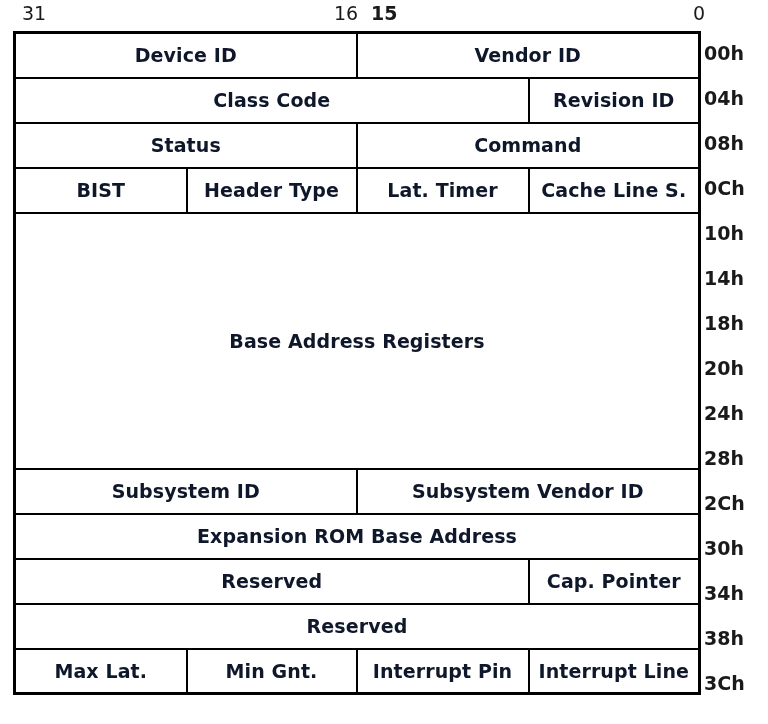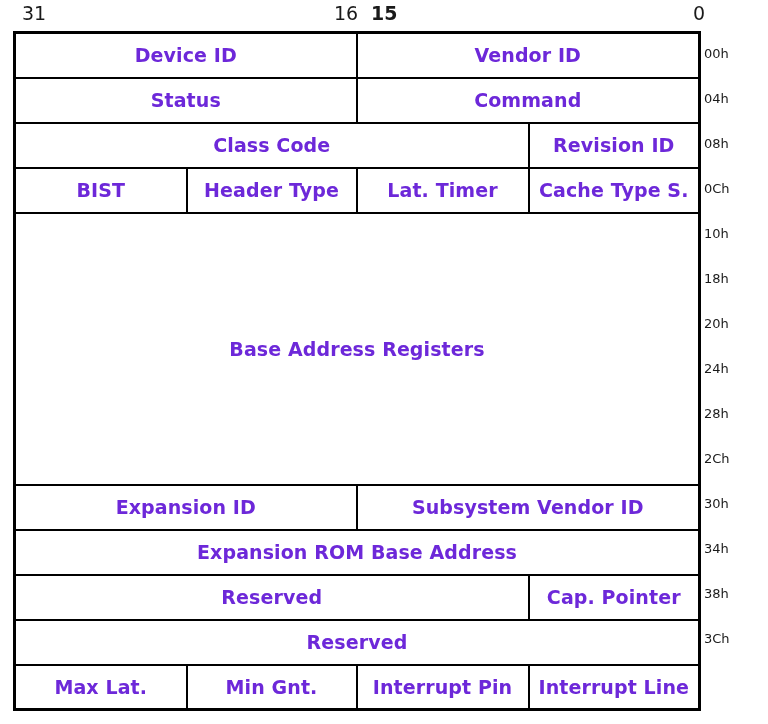--- a/index.html
+++ b/index.html
@@ -56,42 +56,42 @@
   }
   .reg-table tr { height: 45px; }
   .reg-table td {
     border: 2px solid #000000;
     text-align: center;
     vertical-align: middle;
     font-family: "DejaVu Sans", sans-serif;
     font-size: 19px;
     font-weight: bold;
     letter-spacing: .1px;
-    color: #6d28d9;
-    padding: 8px 2px;
+    color: #0f172a;
+    padding: 0 2px;
     white-space: nowrap;
     overflow: hidden;
   }
   .bar-cell {
     height: 254px;
   }
 
   
   .offsets {
     position: absolute;
     left: 704px;
     top: 31px;
     width: 64px;
   }
   .offset-item {
     height: 45px;
     line-height: 45px;
     font-family: "DejaVu Sans", sans-serif;
-    font-size: 13px;
-    font-weight: 400;
+    font-size: 19px;
+    font-weight: 700;
     color: #1a1a1a;
     text-align: left;
     white-space: nowrap;
   }
 </style>
 </head>
 <body>
 
 <div id="root">
 
@@ -108,38 +108,38 @@
       <col style="width:170px">
       <col style="width:172px">
       <col style="width:171px">
     </colgroup>
     <tbody>
       <tr>
         <td colspan="2">Device ID</td>
         <td colspan="2">Vendor ID</td>
       </tr>
       <tr>
+        <td colspan="3">Class Code</td>
+        <td>Revision ID</td>
+      </tr>
+      <tr>
         <td colspan="2">Status</td>
         <td colspan="2">Command</td>
-      </tr>
-      <tr>
-        <td colspan="3">Class Code</td>
-        <td>Revision ID</td>
       </tr>
       <tr>
         <td>BIST</td>
         <td>Header Type</td>
         <td>Lat. Timer</td>
-        <td>Cache Type S.</td>
+        <td>Cache Line S.</td>
       </tr>
       <tr>
         <td class="bar-cell" colspan="4">Base Address Registers</td>
       </tr>
       <tr>
-        <td colspan="2">Expansion ID</td>
+        <td colspan="2">Subsystem ID</td>
         <td colspan="2">Subsystem Vendor ID</td>
       </tr>
       <tr>
         <td colspan="4">Expansion ROM Base Address</td>
       </tr>
       <tr>
         <td colspan="3">Reserved</td>
         <td>Cap. Pointer</td>
       </tr>
       <tr>
@@ -153,20 +153,21 @@
       </tr>
     </tbody>
   </table>
 
   <div class="offsets">
     <div class="offset-item">00h</div>
     <div class="offset-item">04h</div>
     <div class="offset-item">08h</div>
     <div class="offset-item">0Ch</div>
     <div class="offset-item">10h</div>
+    <div class="offset-item">14h</div>
     <div class="offset-item">18h</div>
     <div class="offset-item">20h</div>
     <div class="offset-item">24h</div>
     <div class="offset-item">28h</div>
     <div class="offset-item">2Ch</div>
     <div class="offset-item">30h</div>
     <div class="offset-item">34h</div>
     <div class="offset-item">38h</div>
     <div class="offset-item">3Ch</div>
   </div>

